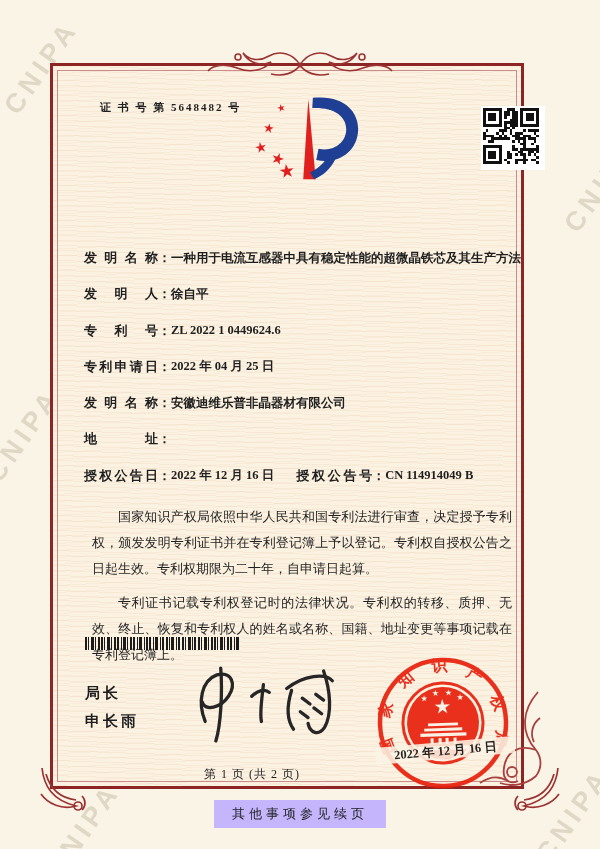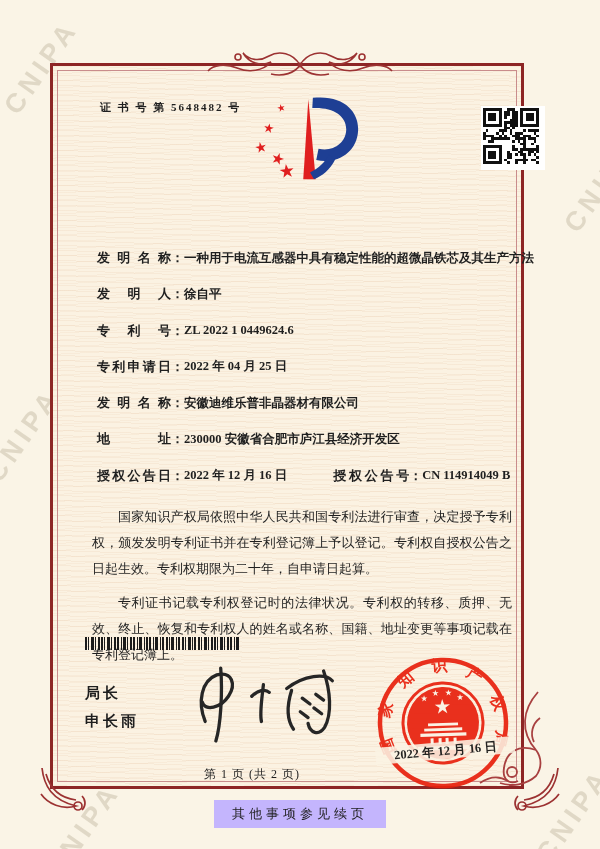--- a/index.html
+++ b/index.html
@@ -18,26 +18,26 @@
   .frame-outer{position:absolute;left:50px;top:63px;width:468px;height:720px;border:3px solid #8d2525;}
   .frame-inner{position:absolute;left:57px;top:70px;width:458px;height:710px;border:1px solid #c98c8c;}
   .ornament{position:absolute;}
   
   .cert-no{position:absolute;left:100px;top:100px;font-size:11px;letter-spacing:2px;font-weight:600;}
   .logo{position:absolute;left:236px;top:95px;width:130px;height:86px;}
   .qr{position:absolute;left:481px;top:106px;width:60px;height:60px;background:#fff;padding:2px;}
   .title{position:absolute;left:0;top:181px;width:600px;text-align:center;
          font-size:31px;font-weight:bold;letter-spacing:17px;text-indent:17px;}
   
-  .fields{position:absolute;left:97px;top:249px;width:436px;font-size:13px;font-weight:600;}
+  .fields{position:absolute;left:84px;top:249px;width:436px;font-size:13px;font-weight:600;}
   .frow{display:flex;height:36.3px;align-items:flex-start;line-height:17px;}
   .flabel{display:inline-block;width:74px;text-align:justify;text-align-last:justify;flex:0 0 74px;}
   .colon{flex:0 0 auto;}
   .fval{white-space:nowrap;font-size:12.5px;padding-top:.5px;}
-  .pair2{margin-left:46px;display:flex;}
+  .pair2{margin-left:22px;display:flex;}
   
   .bodytext{position:absolute;left:84px;width:436px;top:496px;font-size:13px;line-height:26px;
             text-align:justify;font-weight:500;}
   .bodytext p{margin:8px;text-indent:2em;}
   
   .barcode{position:absolute;left:85px;top:637px;width:155px;height:13px;}
   
   .sig-title{position:absolute;left:85px;top:684px;font-size:15px;font-weight:bold;letter-spacing:3px;}
   .sig-name{position:absolute;left:85px;top:712px;font-size:15px;font-weight:bold;letter-spacing:3px;text-align:center;}
   .signature{position:absolute;left:178px;top:662px;width:165px;height:85px;}
@@ -376,21 +376,20 @@
       <span class="fval">2022 年 04 月 25 日</span>
     </div>
     <div class="frow">
       <span class="flabel">发明名称</span>
         <span class="colon">：</span>
       <span class="fval">安徽迪维乐普非晶器材有限公司</span>
     </div>
     <div class="frow">
       <span class="flabel">地址</span>
         <span class="colon">：</span>
-      <span class="fval">230000  安徽省合肥市庐江县经济开发区</span>
     </div>
     <div class="frow">
       <span class="flabel">授权公告日</span>
         <span class="colon">：</span>
       <span class="fval">2022 年 12 月 16 日</span>
       <span class="pair2">
         <span class="flabel" style="width:76px;flex:0 0 76px;">授权公告号</span>
           <span class="colon">：</span>
         <span class="fval">CN 114914049 B</span>
       </span>

